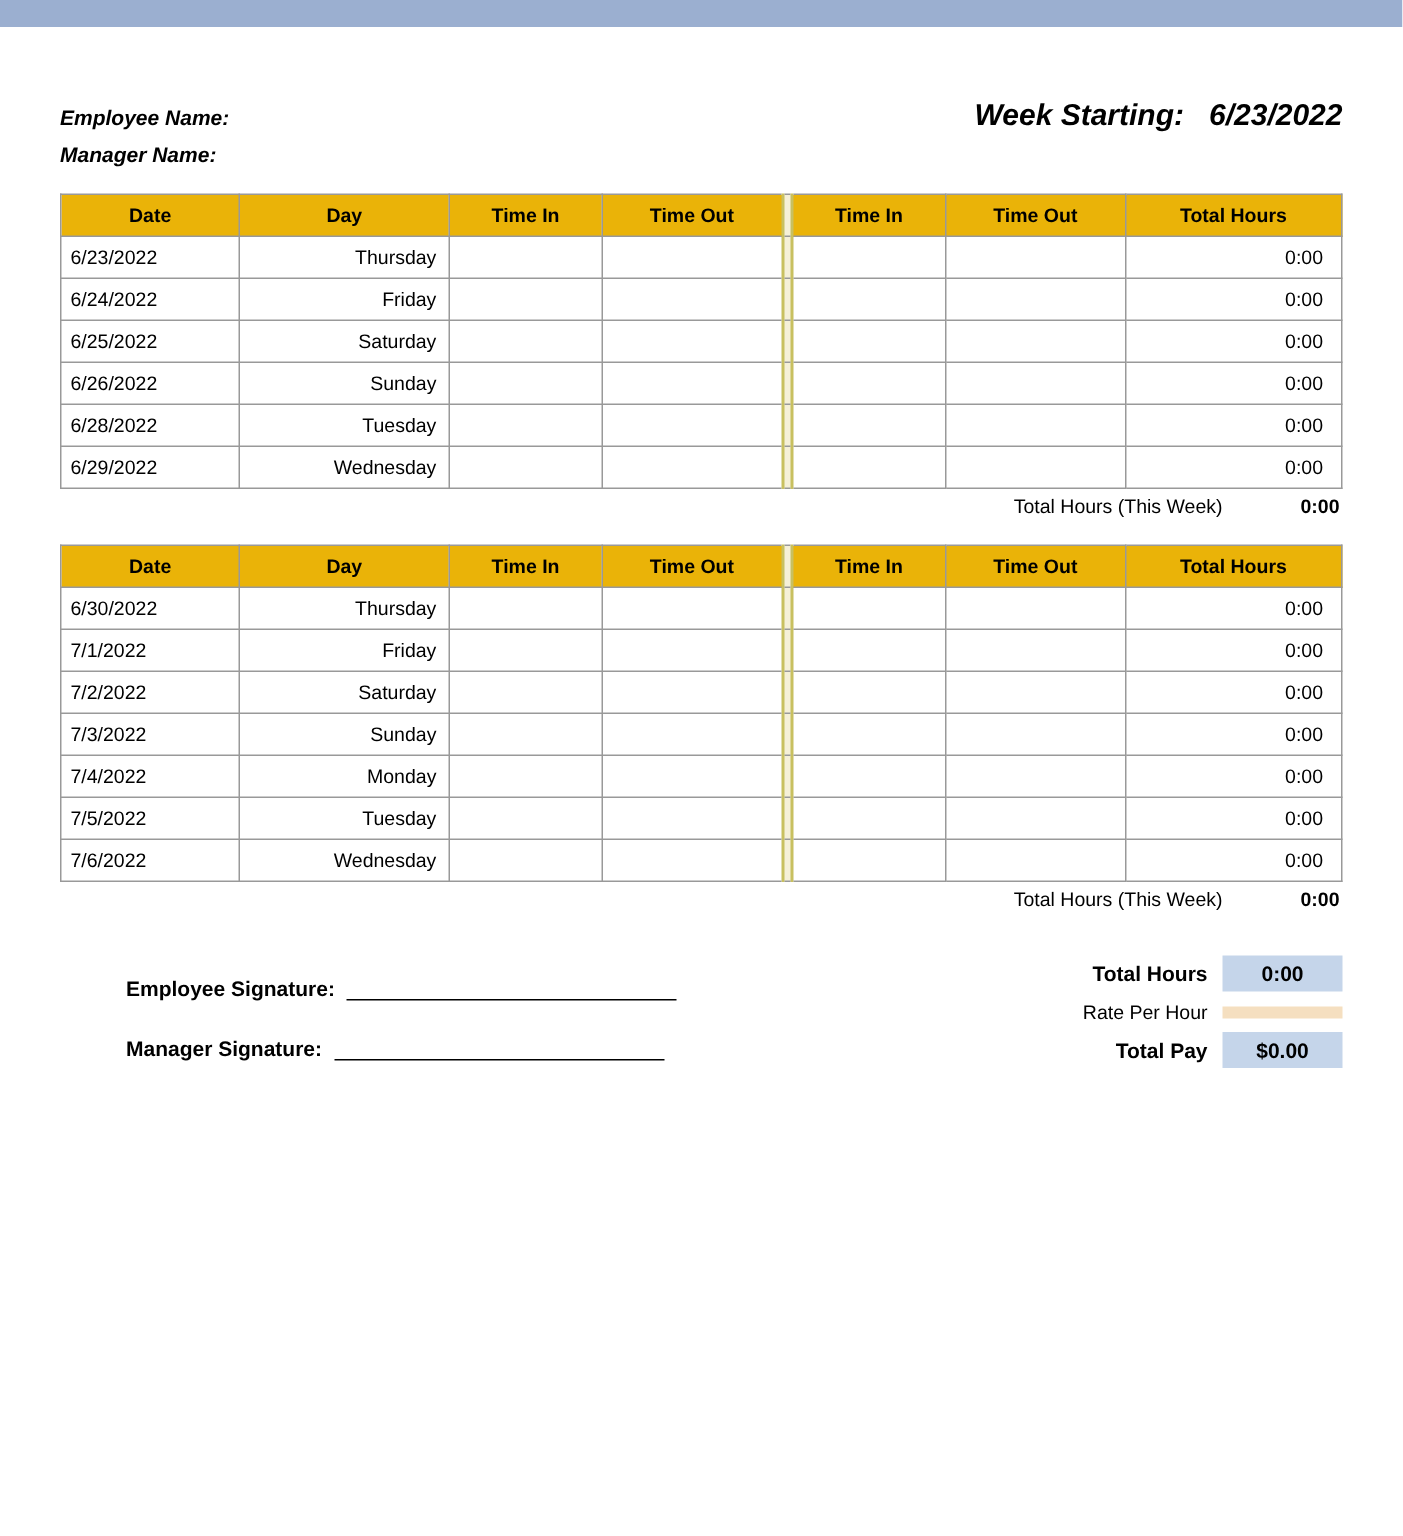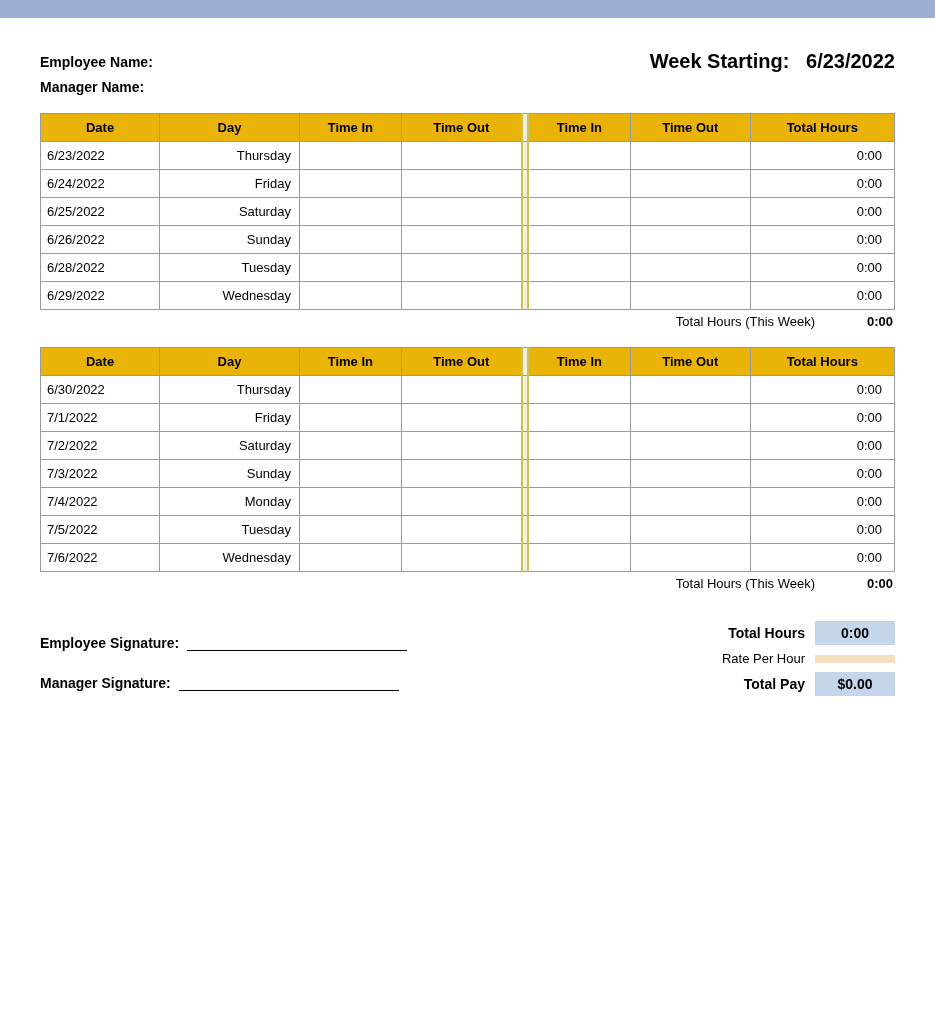--- a/index.html
+++ b/index.html
@@ -13,22 +13,23 @@
     }
     .top-bar {
       background: #9bafd0;
       height: 18px;
       width: 100%;
     }
     .page {
       padding: 20px 40px 40px 40px;
     }
     .header-fields {
-      margin-top: 12px;
+      margin-top: 28px;
       margin-bottom: 8px;
+      font-style: italic;
     }
     .header-row {
       display: flex;
       justify-content: space-between;
       align-items: center;
       margin-bottom: 6px;
     }
     .header-label {
       font-weight: bold;
       font-size: 14px;
@@ -97,20 +98,21 @@
       display: flex;
       justify-content: space-between;
       align-items: flex-start;
     }
     .signature-section {
       display: flex;
       flex-direction: column;
       gap: 20px;
       justify-content: flex-end;
       padding-top: 10px;
+      margin-left: 44px;
     }
     .signature-row {
       display: flex;
       align-items: flex-end;
       gap: 8px;
     }
     .signature-label {
       font-weight: bold;
       font-size: 14px;
       white-space: nowrap;

